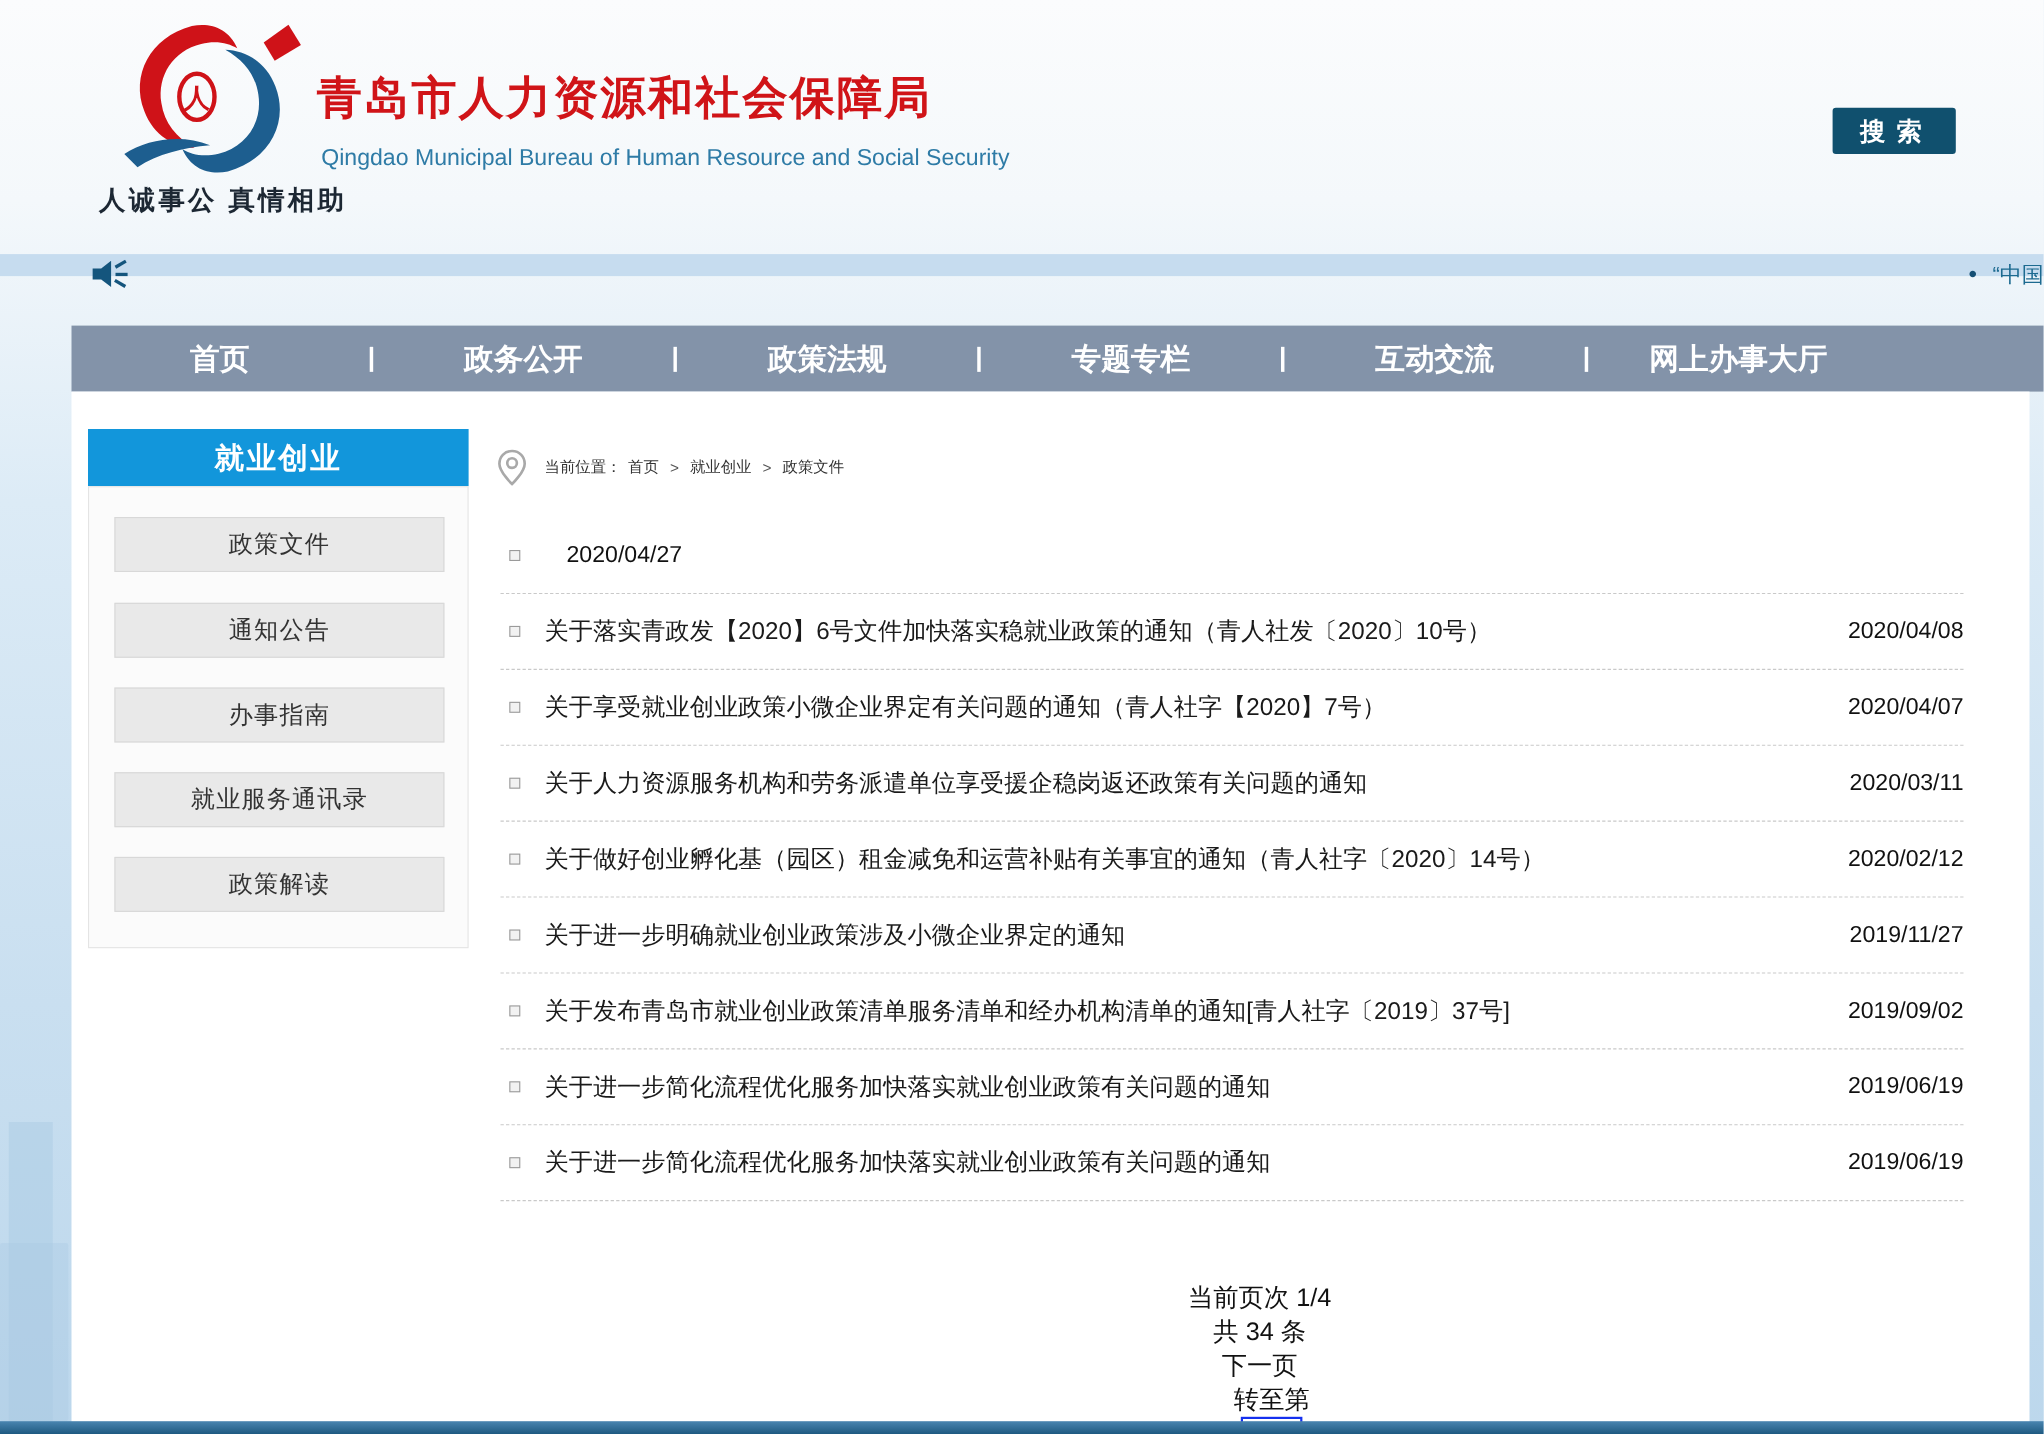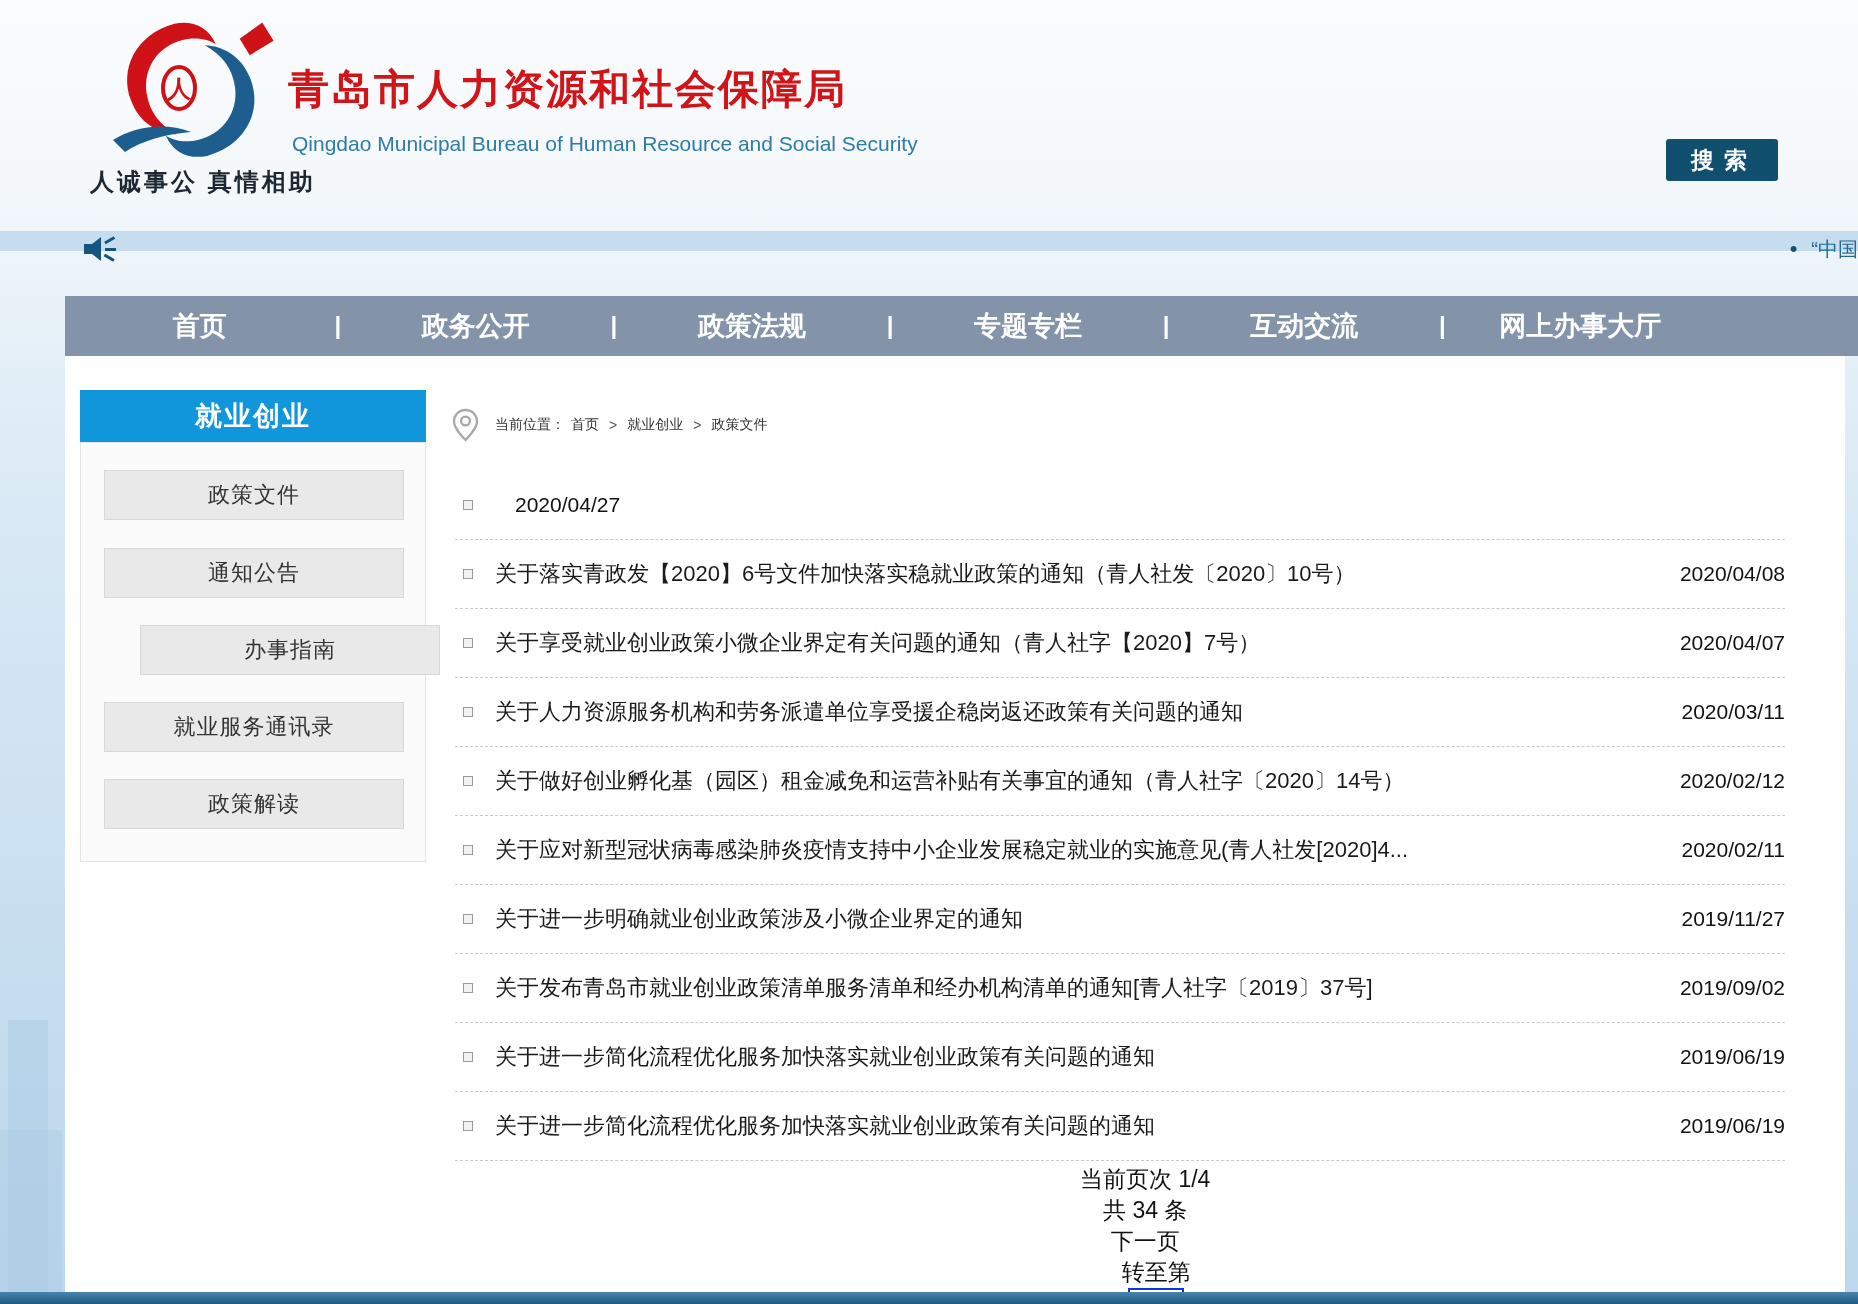--- a/index.html
+++ b/index.html
@@ -22,21 +22,21 @@
   .site-subtitle{position:absolute;left:292px;top:132px;font-size:21px;color:#2e7ba6;white-space:nowrap;}
   .slogan{position:absolute;left:90px;top:166px;font-size:24px;font-weight:bold;color:#1c2733;letter-spacing:3px;white-space:nowrap;}
   .search-input{
     position:absolute;left:1340px;top:99px;width:300px;height:36px;
     border:2px solid #29a3dc;border-radius:8px;padding:0 10px;font-size:20px;color:#555;outline:none;background:#fff;
   }
   .search-input::placeholder{color:#767676;}
   .search-btn{
     position:absolute;left:1666px;top:98px;width:112px;height:42px;
     background:#10506e;color:#fff;font-size:23px;font-weight:bold;letter-spacing:10px;
-    border:none;border-radius:3px;cursor:pointer;padding-left:10px;margin-top:41px;
+    border:none;border-radius:3px;cursor:pointer;padding-left:10px;
   }
 
   
   .ticker{position:absolute;left:0;top:231px;width:1858px;height:20px;background:#c6dcef;text-align:right;}
   .speaker{position:absolute;left:84px;top:5px;width:34px;height:26px;}
   .ticker-right{
     position:absolute;right:0;top:0;width:118px;height:36px;line-height:36px;
     font-size:20px;color:#1c6a90;white-space:nowrap;overflow:hidden;
   }
   .ticker-right .dot{color:#154f74;margin-right:14px;font-size:22px;}
@@ -59,21 +59,21 @@
     color:#fff;font-size:27px;font-weight:bold;display:flex;align-items:center;justify-content:center;
     letter-spacing:2px;cursor:pointer;
   }
   .side-panel{
     position:absolute;left:15px;top:86px;width:344px;height:418px;background:#fbfbfb;border:1px solid #e4e4e4;
   }
   .side-btn{
     position:absolute;left:23px;width:298px;height:48px;background:#e9e9e9;border:1px solid #d8d8d8;
     display:flex;align-items:center;justify-content:center;font-size:22px;color:#333;cursor:pointer;letter-spacing:1px;
   }
-  .sb0{top:27px;} .sb1{top:105px;} .sb2{top:182px;margin-left:36px;} .sb3{top:259px;} .sb4{top:336px;}
+  .sb0{top:27px;} .sb1{top:105px;} .sb2{top:182px;} .sb3{top:259px;} .sb4{top:336px;}
 
   
   .crumb{position:absolute;left:387px;top:52px;display:flex;align-items:center;font-size:14px;color:#333;}
   .pin{width:27px;height:34px;margin-right:16px;}
   .crumb a{color:#333;text-decoration:none;cursor:pointer;}
   .crumb .sep{margin:0 10px;color:#555;}
   .crumb .lbl{margin-right:6px;}
 
   
   .list{position:absolute;left:390px;top:115px;width:1330px;}
@@ -192,25 +192,20 @@
         <a class="title">关于人力资源服务机构和劳务派遣单位享受援企稳岗返还政策有关问题的通知</a>
         <span class="date">2020/03/11</span>
       </div>
       <div class="row">
         <span class="sq"></span>
         <a class="title">关于做好创业孵化基（园区）租金减免和运营补贴有关事宜的通知（青人社字〔2020〕14号）</a>
         <span class="date">2020/02/12</span>
       </div>
       <div class="row">
         <span class="sq"></span>
-        <a class="title">关于应对新型冠状病毒感染肺炎疫情支持中小企业发展稳定就业的实施意见(青人社发[2020]4...</a>
-        <span class="date">2020/02/11</span>
-      </div>
-      <div class="row">
-        <span class="sq"></span>
         <a class="title">关于进一步明确就业创业政策涉及小微企业界定的通知</a>
         <span class="date">2019/11/27</span>
       </div>
       <div class="row">
         <span class="sq"></span>
         <a class="title">关于发布青岛市就业创业政策清单服务清单和经办机构清单的通知[青人社字〔2019〕37号]</a>
         <span class="date">2019/09/02</span>
       </div>
       <div class="row">
         <span class="sq"></span>

